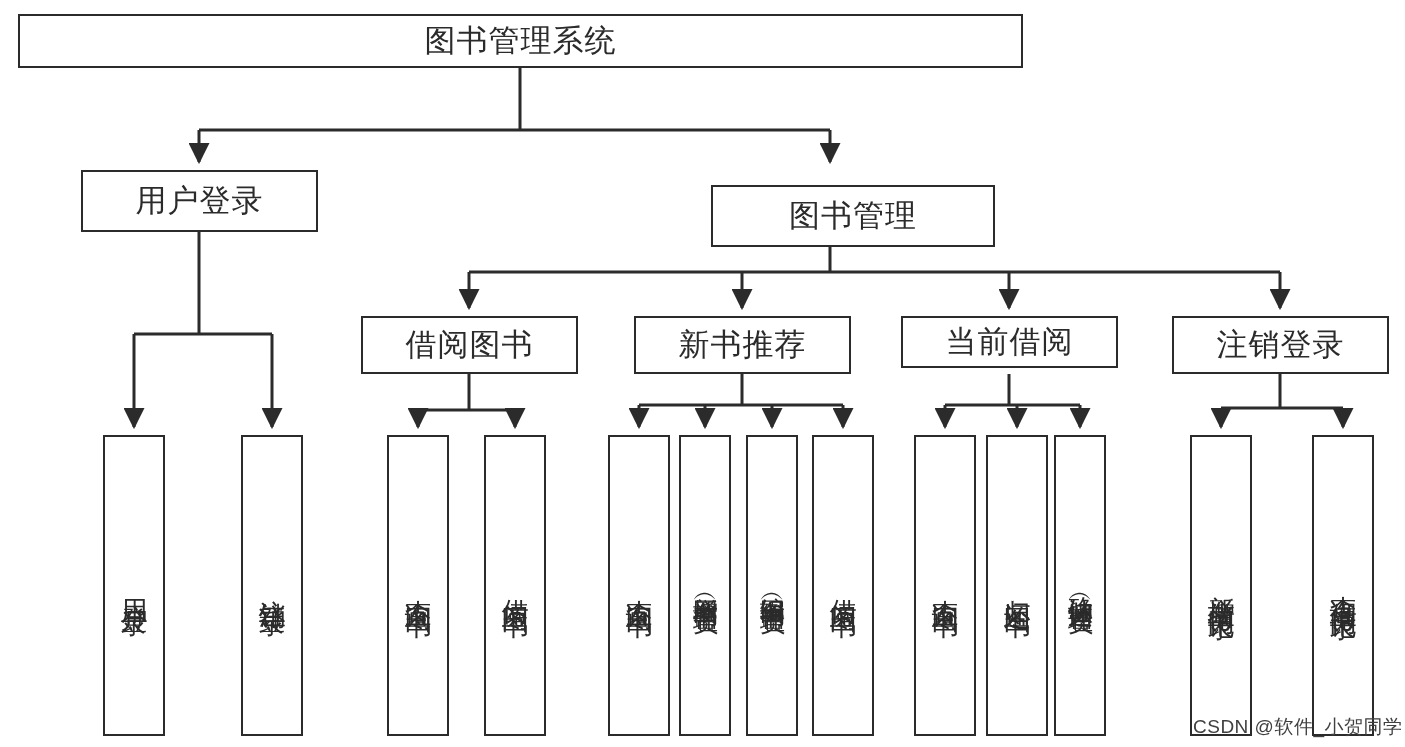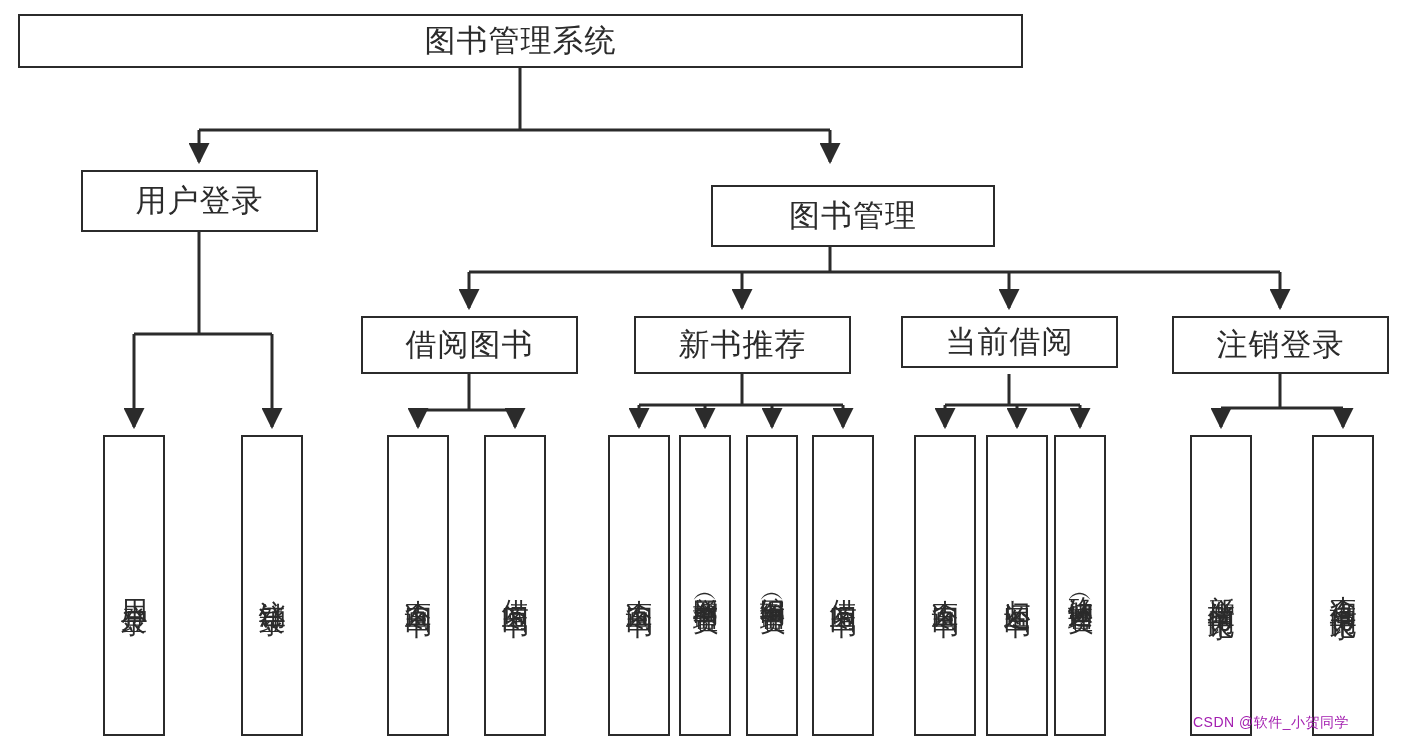--- a/index.html
+++ b/index.html
@@ -51,22 +51,22 @@
     align-items: center;
     justify-content: center;
     white-space: nowrap;
   }
   .node.vert.tight {
     font-size: 25px;
     letter-spacing: 2px;
   }
   .watermark {
     position: absolute;
-    color: #a21caf;
-    font-size: 14px;
+    color: #404040;
+    font-size: 19px;
     letter-spacing: 0.5px;
     white-space: nowrap;
     user-select: none;
   }
 </style>
 </head>
 <body>
 
 <div id="canvas">
 

